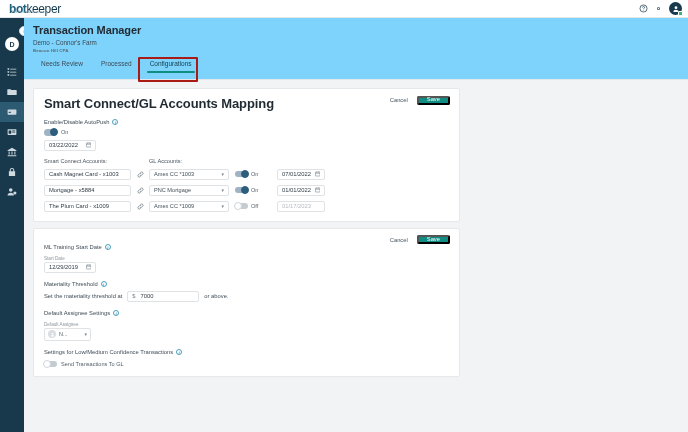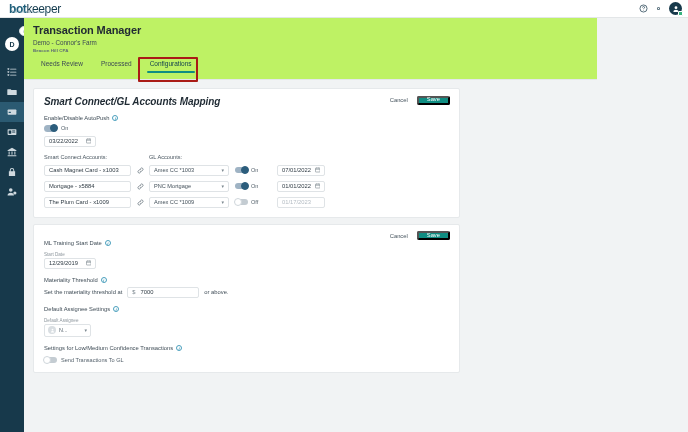--- a/index.html
+++ b/index.html
@@ -65,22 +65,22 @@
   .sb-item {
     width: 24px; height: 20px;
     display: flex; align-items: center; justify-content: center;
     color: #cfd9df;
   }
   .sb-item.active { background: #2b5a72; }
   .sb-item svg { width: 10px; height: 10px; display: block; }
 
   
   .header {
-    position: absolute; top: 18px; left: 24px; width: 573px; height: 62px;
-    background: #bef264;
+    position: absolute; top: 18px; left: 24px; width: 664px; height: 62px;
+    background: #7dd3fc;
   }
   .page-title {
     position: absolute; left: 9px; top: 6px;
     font-size: 11px; font-weight: 600; color: #222b33; letter-spacing: -0.1px;
   }
   .page-sub {
     position: absolute; left: 9px; top: 21px;
     font-size: 6.3px; color: #3c4a54;
   }
   .page-sub2 {
@@ -110,21 +110,21 @@
   }
 
   
   .content { position: absolute; top: 84px; left: 24px; width: 664px; }
   .card {
     margin: 4px 0 0 9px; width: 427px;
     background: #ffffff; border: 1px solid #e6e9eb; border-radius: 2px;
     position: relative; padding: 7px 10px 9px 10px;
   }
   .card-title {
-    font-size: 10px; font-weight: 700; color: #1f2a33; letter-spacing: -0.1px; font-style: italic;
+    font-size: 13px; font-weight: 700; color: #1f2a33; letter-spacing: -0.1px;
   }
   .card-actions {
     position: absolute; right: 9px; top: 6px; display: flex; align-items: center; gap: 5px;
   }
   .btn-cancel {
     font-size: 5.8px; color: #44525c; background: transparent;
     border: none; padding: 2px 4px;
   }
   .btn-save {
     font-size: 5.8px; color: #ffffff; background: #0f8d82;

